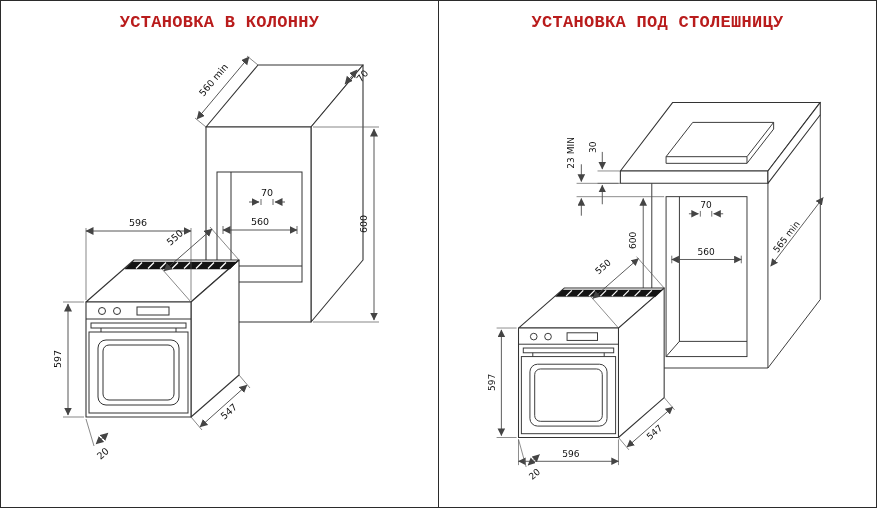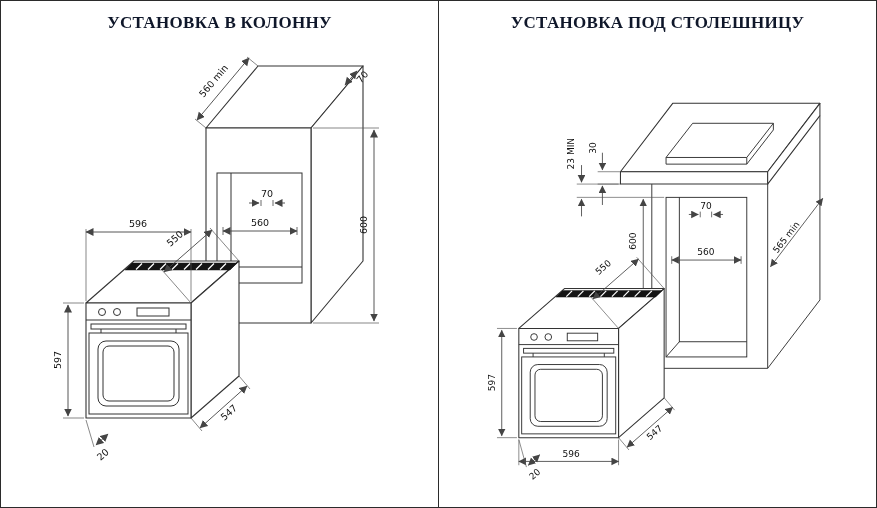--- a/index.html
+++ b/index.html
@@ -1,19 +1,19 @@
 <!DOCTYPE html>
 <html><head>
 <meta charset="utf-8">
 <style>
   html,body{margin:0;padding:0;background:#fff;}
   .frame{width:877px;height:508px;box-sizing:border-box;border:1px solid #2b2b2b;display:flex;background:#fff;font-family:"Liberation Sans",sans-serif;}
   .panel{flex:1;display:flex;flex-direction:column;align-items:center;padding-top:6px;box-sizing:border-box;min-width:0;}
   .panel.right{border-left:1px solid #2b2b2b;gap:39px;}
-  .title{font-weight:bold;font-size:17px;letter-spacing:.3px;color:#0f172a;margin:6px 0 0 0;font-family:Liberation Serif, serif;white-space:nowrap;}
+  .title{font-weight:bold;font-size:17px;letter-spacing:.3px;color:#b91c1c;margin:6px 0 0 0;font-family:Liberation Mono, monospace;white-space:nowrap;}
   svg{display:block;}
   .edge{fill:#fff;stroke:#333;stroke-width:1.1;stroke-linejoin:round;}
   .thin{stroke:#333;stroke-width:1;fill:none;}
   .dimline{stroke:#444;stroke-width:.9;fill:none;}
   .ext{stroke:#555;stroke-width:.7;fill:none;}
   .tick{stroke:#444;stroke-width:.8;}
   .dim{font-family:"DejaVu Sans",sans-serif;font-size:9.5px;fill:#111;text-anchor:middle;}
   .dark{fill:#141414;stroke:#141414;stroke-width:.5;}
   .stripe{stroke:#fff;stroke-width:1.3;}
 </style>

